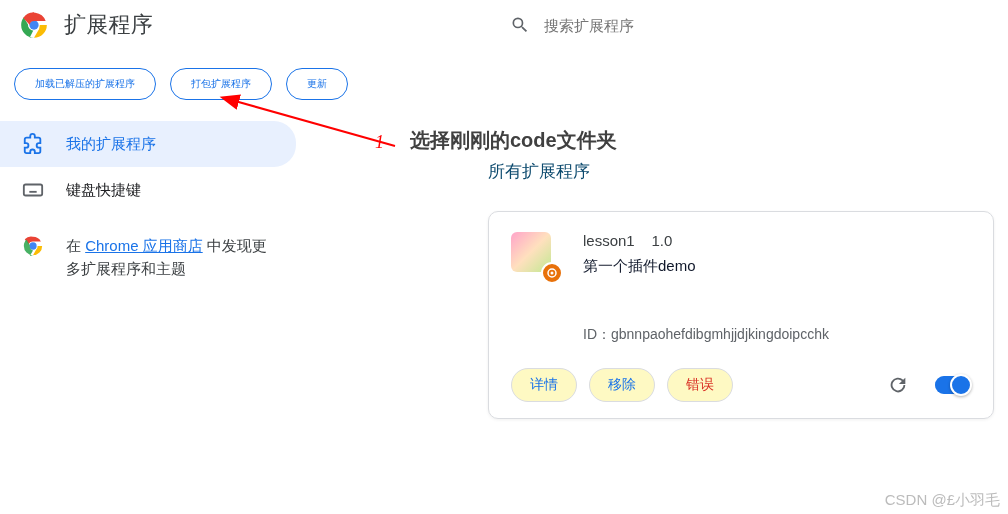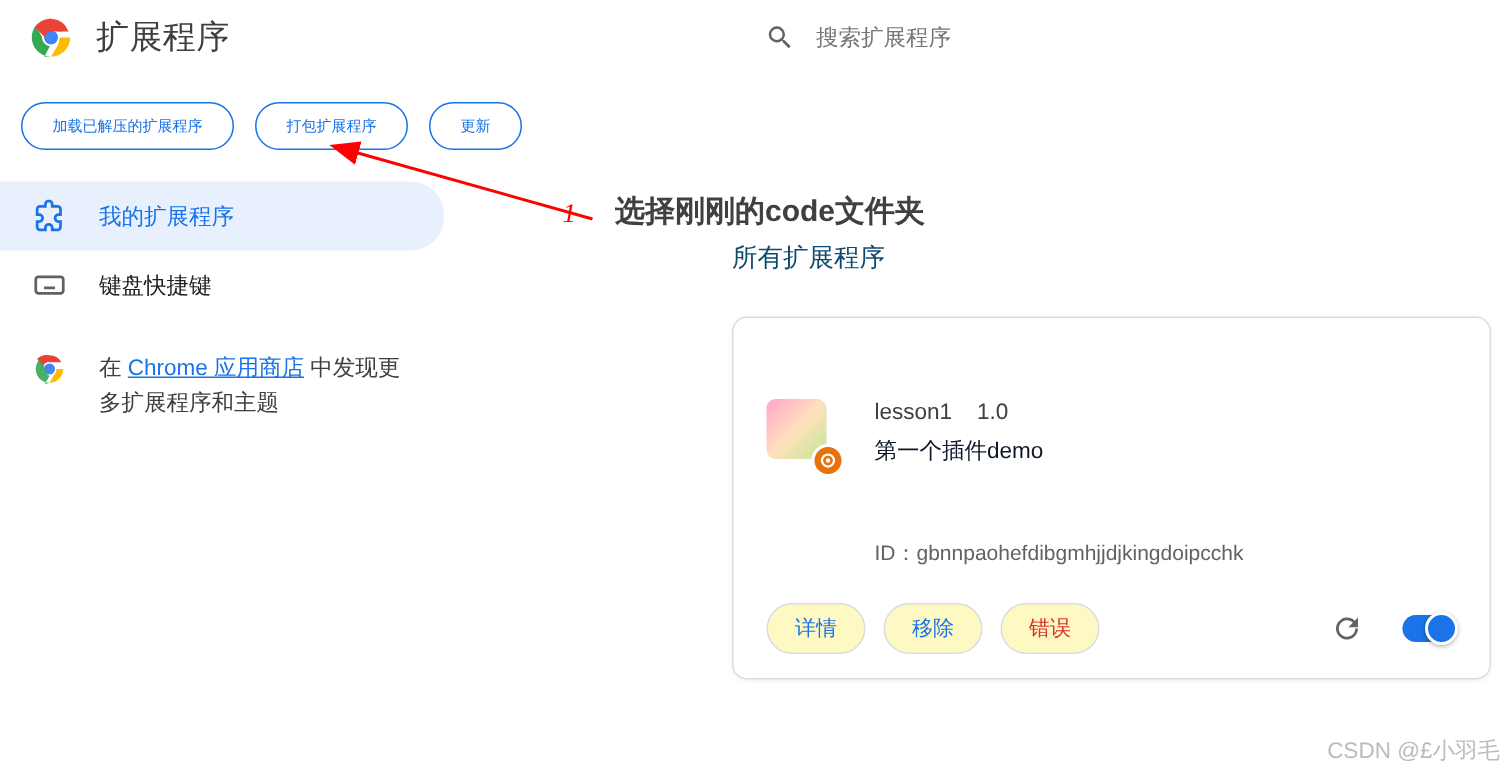--- a/index.html
+++ b/index.html
@@ -29,21 +29,21 @@
     .store-note { padding: 22px 22px 0 22px; display: flex; }
     .store-note .icon-col { width: 22px; margin-right: 22px; }
     .store-note .txt { line-height: 1.5; font-size: 15px; color: #3c4043; }
     .store-link { color: #1a73e8; text-decoration: underline; }
     .mini-chrome { width: 22px; height: 22px; }
 
     .content { margin-left: 488px; padding-top: 44px; }
     .content h2 { font-size: 17px; font-weight: 400; color: #0c4a6e; }
 
     .ext-card { margin-top: 28px; border: 1px solid #dadce0; border-radius: 10px; padding: 20px 22px 16px; width: 506px; box-shadow: 0 1px 3px rgba(60,64,67,0.08); position: relative; }
-    .ext-top { display: flex; margin-top: 34px; }
+    .ext-top { display: flex; }
     .ext-icon-wrap { position: relative; width: 42px; height: 42px; margin-right: 30px; }
     .ext-icon { width: 40px; height: 40px; border-radius: 6px; background: linear-gradient(135deg, #ff7eb3 0%, #ffd4a3 50%, #a8e063 100%); opacity: 0.7; filter: blur(0.3px); }
     .badge { position: absolute; right: -10px; bottom: -10px; width: 22px; height: 22px; border-radius: 50%; background: #e8710a; display: flex; align-items: center; justify-content: center; border: 2px solid #fff; }
     .ext-meta .name-row { font-size: 15px; color: #3c4043; }
     .ext-meta .desc { margin-top: 8px; font-size: 15px; color: #0f172a; }
     .ext-id { margin-left: 72px; margin-top: 50px; font-size: 14px; color: #5f6368; }
 
     .card-footer { margin-top: 24px; display: flex; align-items: center; gap: 12px; }
     .card-btn { border: 1px solid #dadce0; border-radius: 20px; padding: 7px 18px; color: #1a73e8; font-size: 14px; background: #fef9c3; cursor: pointer; }
     .card-btn.err { color: #d93025; }

